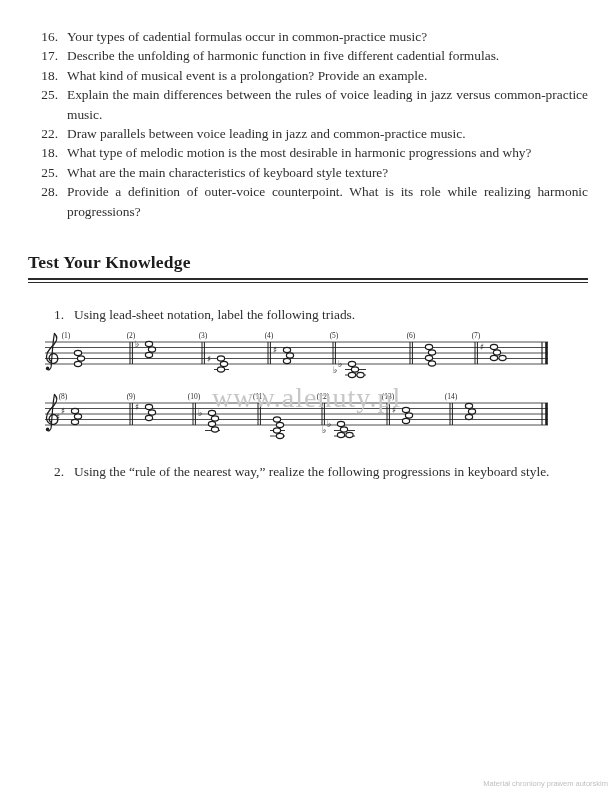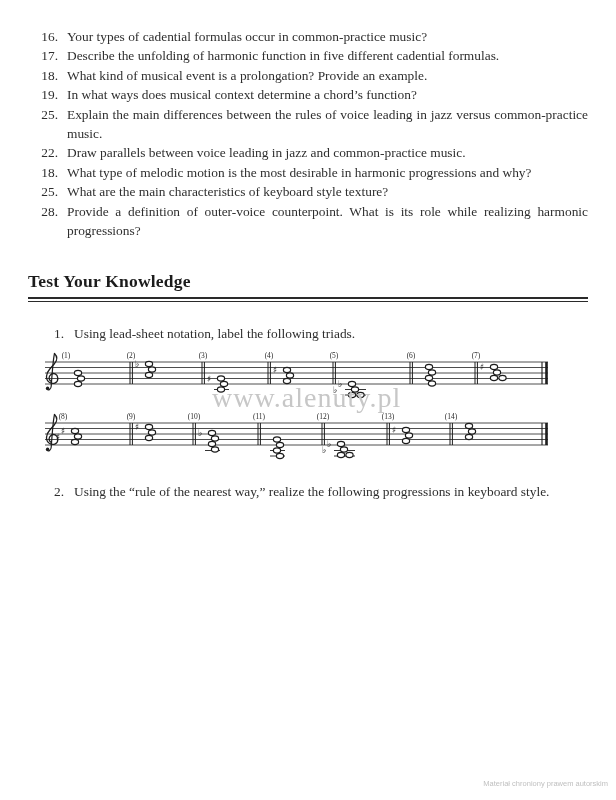--- a/index.html
+++ b/index.html
@@ -62,24 +62,20 @@
         <div class="q-num">16.</div>
         <div class="q-text">Your types of cadential formulas occur in common-practice music?</div>
       </div>
       <div class="q-row">
         <div class="q-num">17.</div>
         <div class="q-text">Describe the unfolding of harmonic function in five different cadential formulas.</div>
       </div>
       <div class="q-row">
         <div class="q-num">18.</div>
         <div class="q-text">What kind of musical event is a prolongation? Provide an example.</div>
-      </div>
-      <div class="q-row">
-        <div class="q-num">19.</div>
-        <div class="q-text">In what ways does musical context determine a chord’s function?</div>
       </div>
       <div class="q-row">
         <div class="q-num">25.</div>
         <div class="q-text">Explain the main differences between the rules of voice leading in jazz versus common-practice music.</div>
       </div>
       <div class="q-row">
         <div class="q-num">22.</div>
         <div class="q-text">Draw parallels between voice leading in jazz and common-practice music.</div>
       </div>
       <div class="q-row">

